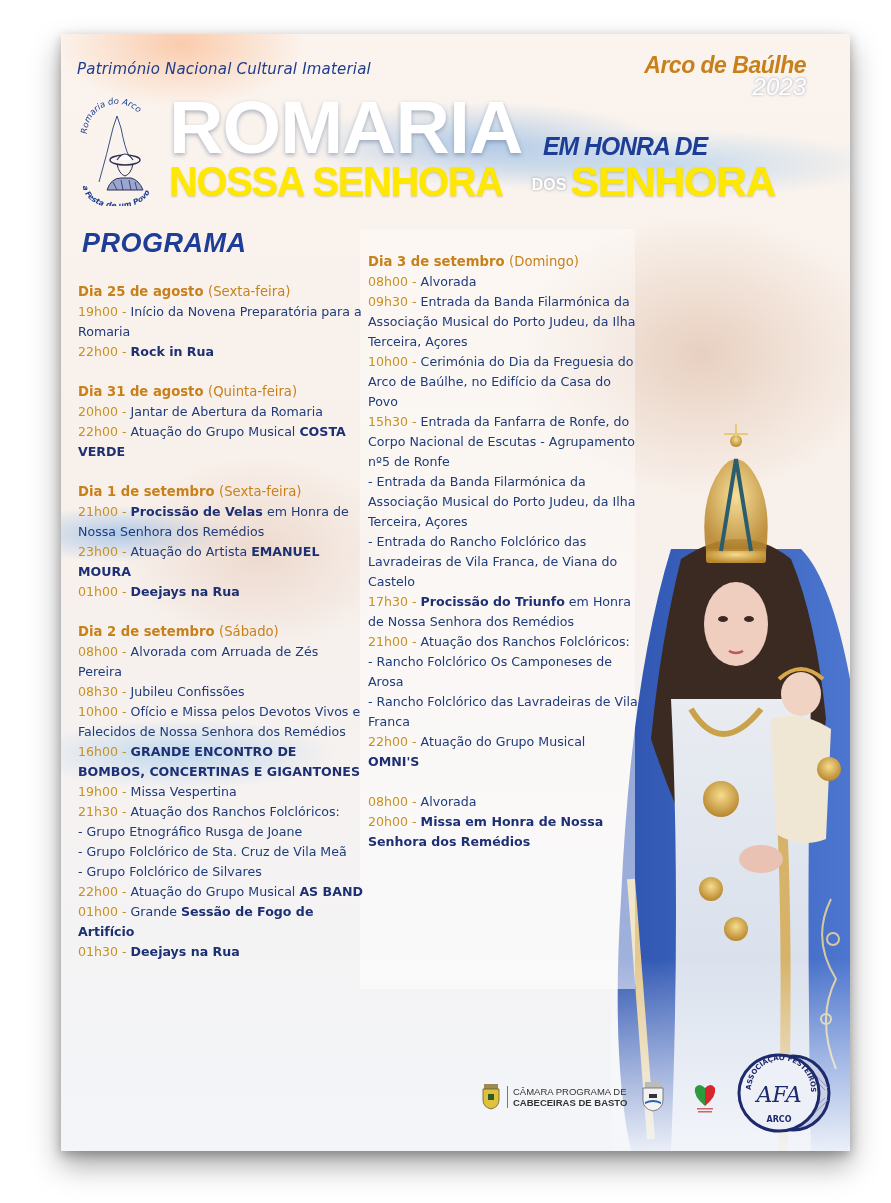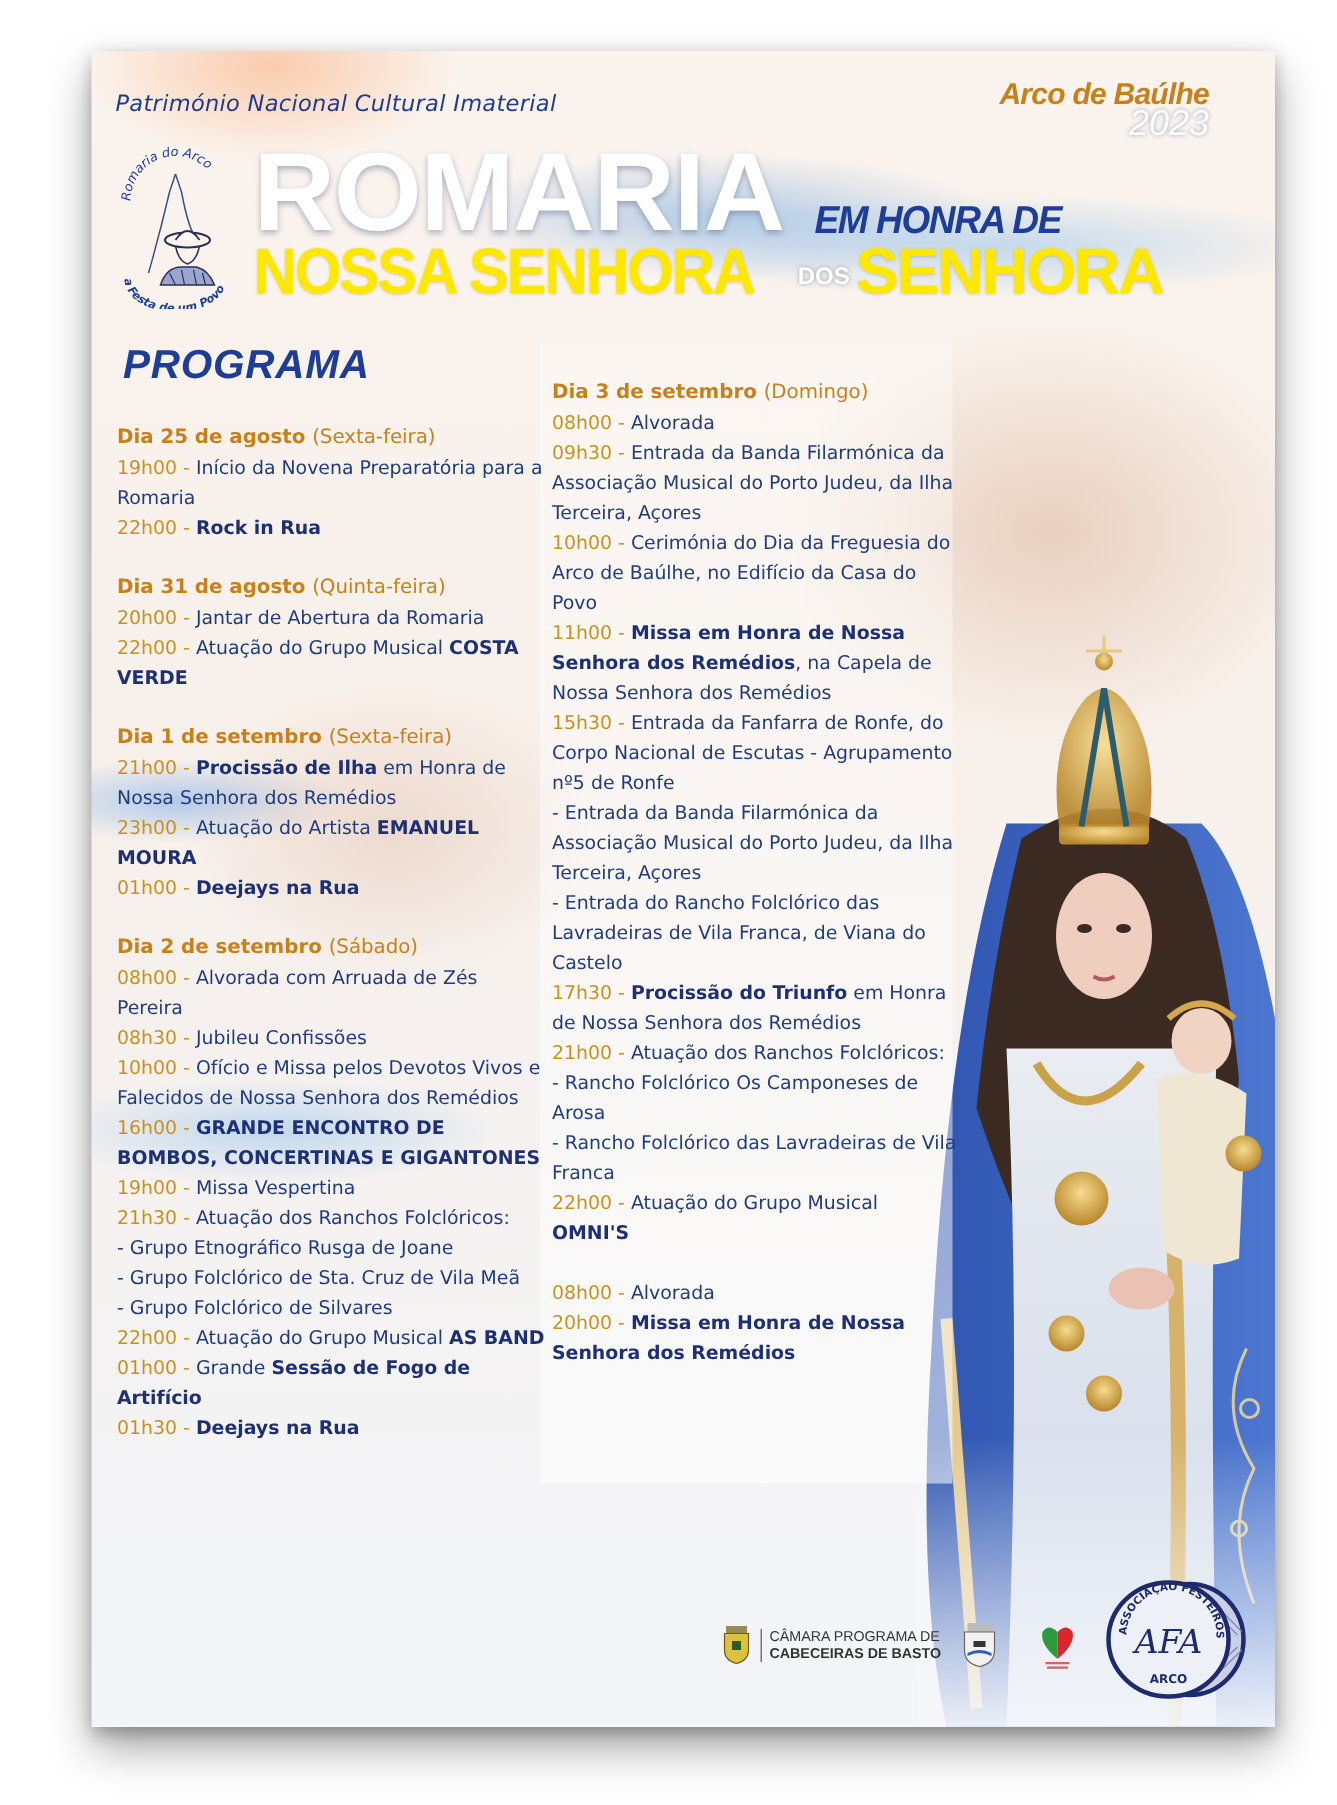--- a/index.html
+++ b/index.html
@@ -26,21 +26,21 @@
   .heritage {
     position: absolute; left: 16px; top: 26px;
     font-family: "DejaVu Sans", sans-serif; font-style: italic;
     font-size: 15px; color: #1f3c8c; letter-spacing: 0.2px;
   }
   .place {
     position: absolute; right: 44px; top: 18px; text-align: right;
   }
   .place-name {
     font-family: "Liberation Sans", sans-serif; font-weight: bold; font-style: italic;
-    font-size: 20px; color: #c8801a; letter-spacing: -0.5px; text-align: right;
+    font-size: 23px; color: #c8801a; letter-spacing: -0.5px; text-align: right;
   }
   .place-year {
     font-family: "Liberation Sans", sans-serif; font-style: italic;
     font-size: 24px; color: #ffffff; line-height: 20px; margin-top: -2px;
     text-shadow: 0 0 3px rgba(90,110,150,0.6);
   }
 
   .logo {
     position: absolute; left: 16px; top: 60px; width: 80px; height: 112px;
   }
@@ -228,21 +228,21 @@
     </div>
 
     <div class="day">
       <div class="day-title"><span>Dia 31 de agosto</span> <span class="weekday">(Quinta-feira)</span></div>
       <div class="line"><span class="time">20h00</span><span class="time"> - </span><span>Jantar de Abertura da Romaria</span></div>
       <div class="line"><span class="time">22h00</span><span class="time"> - </span><span>Atuação do Grupo Musical </span><span class="b">COSTA VERDE</span></div>
     </div>
 
     <div class="day">
       <div class="day-title"><span>Dia 1 de setembro</span> <span class="weekday">(Sexta-feira)</span></div>
-      <div class="line"><span class="time">21h00</span><span class="time"> - </span><span class="b">Procissão de Ilha</span><span> em Honra de Nossa Senhora dos Remédios</span></div>
+      <div class="line"><span class="time">21h00</span><span class="time"> - </span><span class="b">Procissão de Velas</span><span> em Honra de Nossa Senhora dos Remédios</span></div>
       <div class="line"><span class="time">23h00</span><span class="time"> - </span><span>Atuação do Artista </span><span class="b">EMANUEL MOURA</span></div>
       <div class="line"><span class="time">01h00</span><span class="time"> - </span><span class="b">Deejays na Rua</span></div>
     </div>
 
     <div class="day">
       <div class="day-title"><span>Dia 2 de setembro</span> <span class="weekday">(Sábado)</span></div>
       <div class="line"><span class="time">08h00</span><span class="time"> - </span><span>Alvorada com Arruada de Zés Pereira</span></div>
       <div class="line"><span class="time">08h30</span><span class="time"> - </span><span>Jubileu Confissões</span></div>
       <div class="line"><span class="time">10h00</span><span class="time"> - </span><span>Ofício e Missa pelos Devotos Vivos e Falecidos de Nossa Senhora dos Remédios</span></div>
       <div class="line"><span class="time">16h00</span><span class="time"> - </span><span class="b">GRANDE ENCONTRO DE BOMBOS, CONCERTINAS E GIGANTONES</span></div>
@@ -257,21 +257,20 @@
     </div>
   </div>
 
   <div class="col col-mid">
 
     <div class="day">
       <div class="day-title"><span>Dia 3 de setembro</span> <span class="weekday">(Domingo)</span></div>
       <div class="line"><span class="time">08h00</span><span class="time"> - </span><span>Alvorada</span></div>
       <div class="line"><span class="time">09h30</span><span class="time"> - </span><span>Entrada da Banda Filarmónica da Associação Musical do Porto Judeu, da Ilha Terceira, Açores</span></div>
       <div class="line"><span class="time">10h00</span><span class="time"> - </span><span>Cerimónia do Dia da Freguesia do Arco de Baúlhe, no Edifício da Casa do Povo</span></div>
-      <div class="line"><span class="time">11h00</span><span class="time"> - </span><span class="b">Missa em Honra de Nossa Senhora dos Remédios</span><span>, na Capela de Nossa Senhora dos Remédios</span></div>
       <div class="line"><span class="time">15h30</span><span class="time"> - </span><span>Entrada da Fanfarra de Ronfe, do Corpo Nacional de Escutas - Agrupamento nº5 de Ronfe</span></div>
       <div class="line"><span>- Entrada da Banda Filarmónica da Associação Musical do Porto Judeu, da Ilha Terceira, Açores</span></div>
       <div class="line"><span>- Entrada do Rancho Folclórico das Lavradeiras de Vila Franca, de Viana do Castelo</span></div>
       <div class="line"><span class="time">17h30</span><span class="time"> - </span><span class="b">Procissão do Triunfo</span><span> em Honra de Nossa Senhora dos Remédios</span></div>
       <div class="line"><span class="time">21h00</span><span class="time"> - </span><span>Atuação dos Ranchos Folclóricos:</span></div>
       <div class="line"><span>- Rancho Folclórico Os Camponeses de Arosa</span></div>
       <div class="line"><span>- Rancho Folclórico das Lavradeiras de Vila Franca</span></div>
       <div class="line"><span class="time">22h00</span><span class="time"> - </span><span>Atuação do Grupo Musical </span><span class="b">OMNI'S</span></div>
     </div>
 

